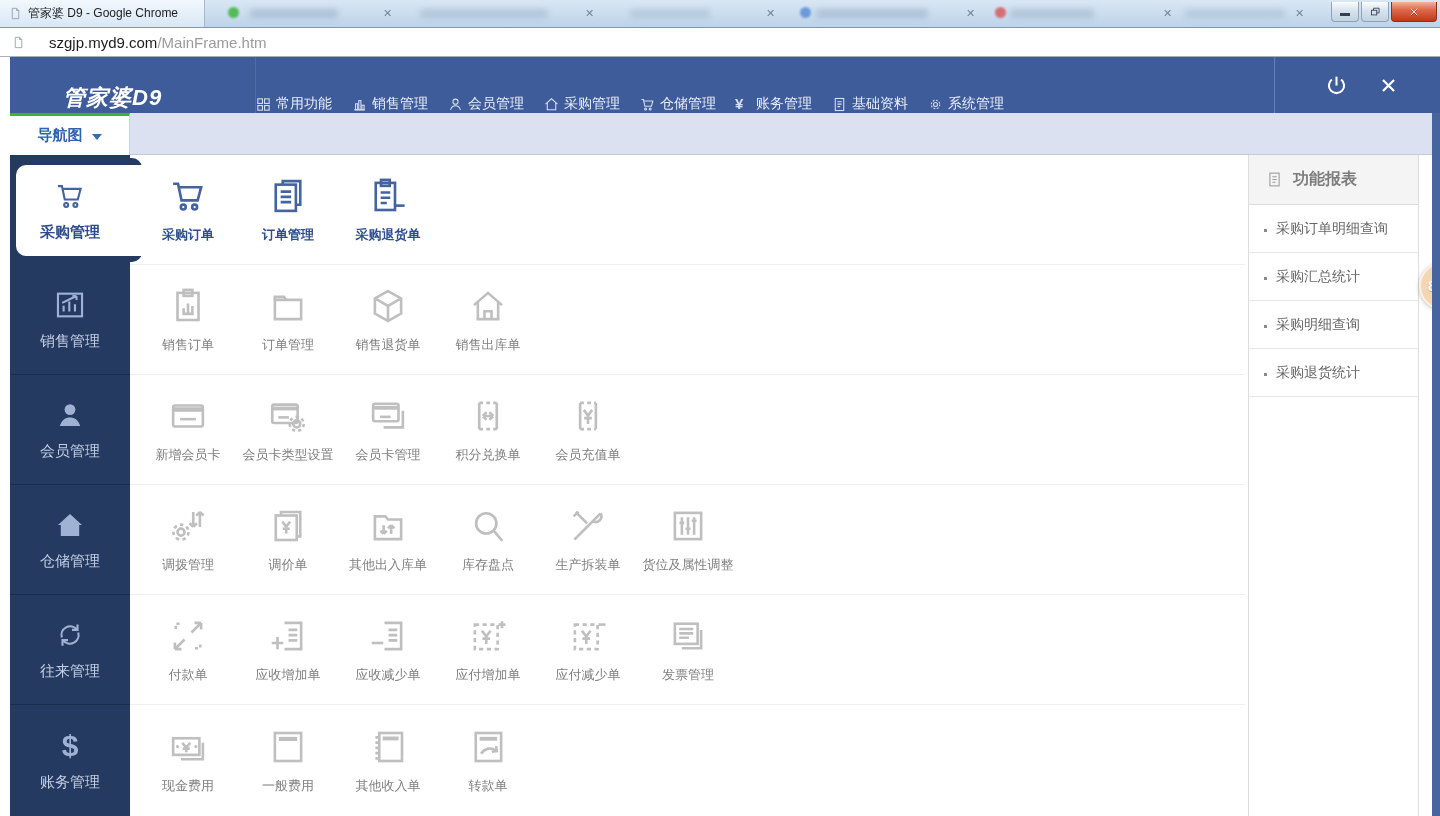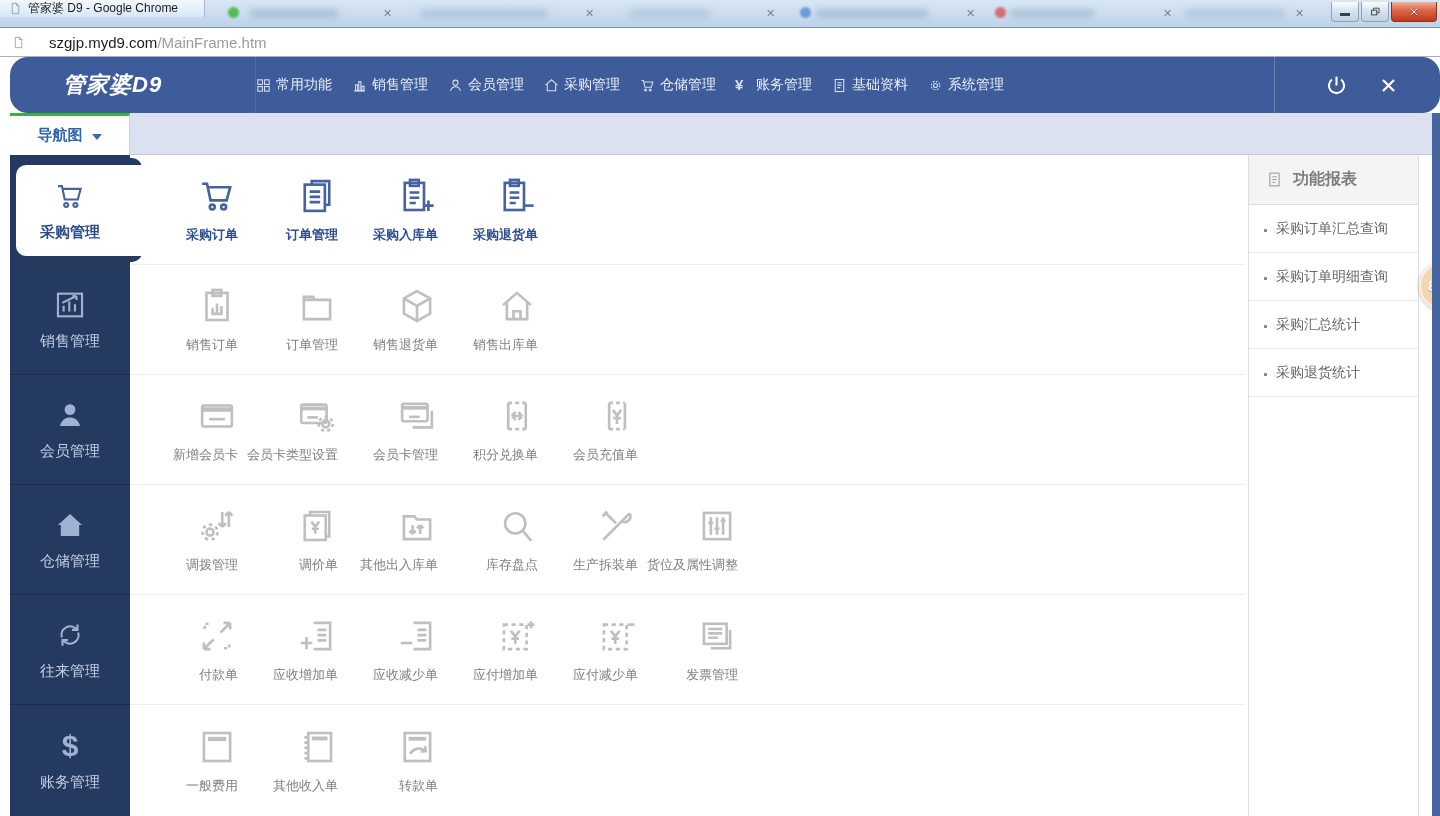--- a/index.html
+++ b/index.html
@@ -1,21 +1,21 @@
 <!DOCTYPE html>
 <html><head>
 <meta charset="utf-8">
 <style>
   html,body{margin:0;padding:0;}
   body{width:1440px;height:816px;overflow:hidden;font-family:"Liberation Sans","DejaVu Sans",sans-serif;background:#fff;}
   .win{position:relative;width:1440px;height:816px;overflow:hidden;background:#fff;}
 
   
   .titlebar{position:relative;height:28px;background:linear-gradient(#d9e7f5,#bdd3e8);border-bottom:1px solid #7f98ae;box-sizing:border-box;}
-  .tb-title{position:absolute;left:0;top:0;height:17px;width:205px;display:flex;align-items:center;gap:6px;padding-left:9px;box-sizing:border-box;
+  .tb-title{position:absolute;left:0;top:0;height:27px;width:205px;display:flex;align-items:center;gap:6px;padding-left:9px;box-sizing:border-box;
     background:linear-gradient(#f2f8fd,#d8e7f5);border-right:1px solid #a5b9cb;font-size:12px;color:#1c1c1c;white-space:nowrap;overflow:hidden;}
   .pgico{width:13px;height:15px;flex:none;color:#8a98a6;}
   .pgico svg{display:block;width:100%;height:100%;}
   .tb-blur{position:absolute;left:210px;right:110px;top:0;height:27px;}
   .smudge{position:absolute;top:9px;height:9px;border-radius:2px;background:#8fa6bd;opacity:.5;filter:blur(3px);}
   .bdot{position:absolute;top:7px;width:11px;height:11px;border-radius:50%;opacity:.85;filter:blur(1px);}
   .bx{position:absolute;top:7px;font-size:11px;color:#54667a;opacity:.75;filter:blur(.6px);}
   .tb-controls{position:absolute;top:2px;right:3px;display:flex;}
   .tbtn{height:20px;border:1px solid #8fa3b5;border-top:none;border-radius:0 0 4px 4px;box-sizing:border-box;display:flex;align-items:center;justify-content:center;cursor:pointer;margin-left:2px;}
   .tbtn.min,.tbtn.max{width:28px;background:linear-gradient(#fcfdfe,#d8e3ee 45%,#c2d2e1);}
@@ -30,21 +30,21 @@
   .url-domain{color:#1d1d1d;margin-left:16px;}
   .url-path{color:#9b9b9b;}
 
   
   .app{position:relative;margin-left:10px;width:1430px;height:759px;}
   .left-strip{position:absolute;left:0;top:57px;bottom:0;width:10px;
     background:linear-gradient(90deg,#e9f0f7 0 2px,#a9c0d8 2px 4px,#f7fafc 4px 10px);}
   .right-strip{position:absolute;right:0;top:56px;bottom:0;width:8px;background:#46659e;z-index:6;}
 
   
-  .apphead{position:relative;height:56px;background:#3e5b9a;display:flex;align-items:center;border-radius:18px;}
+  .apphead{position:relative;height:56px;background:#3e5b9a;display:flex;align-items:flex-end;}
   .logo{width:245px;flex:none;box-sizing:border-box;padding-left:53px;font-size:22px;font-weight:bold;font-style:italic;letter-spacing:1px;color:#fff;white-space:nowrap;}
   .mainnav{display:flex;gap:19px;color:#e9eef8;font-size:14px;}
   .nav-item{display:flex;align-items:center;gap:4px;cursor:pointer;white-space:nowrap;}
   .nico{width:17px;height:17px;color:#d7e0f2;}
   .nico svg{display:block;width:100%;height:100%;}
   .txtico{font-weight:bold;font-size:15px;line-height:1;}
   .hdiv{position:absolute;right:165px;top:0;bottom:0;width:1px;background:rgba(255,255,255,.22);}
   .ldiv{position:absolute;left:245px;top:0;bottom:0;width:1px;background:rgba(255,255,255,.10);}
   .head-right{position:absolute;right:42px;top:0;height:100%;display:flex;align-items:center;gap:30px;}
   .pwr{width:25px;height:25px;color:#fff;cursor:pointer;}
@@ -71,21 +71,21 @@
   .slbl{position:relative;z-index:2;}
   .side-item.active{border-bottom:none;}
   .side-item.active .backplate{position:absolute;left:6px;top:3px;right:-12px;bottom:3px;background:#243a60;border-radius:10px;z-index:0;}
   .side-item.active .card{position:absolute;left:6px;top:10px;right:-14px;bottom:9px;background:#fff;border-radius:10px 2px 2px 10px;z-index:1;}
   .side-item.active .sico{color:#44639f;}
   .side-item.active .slbl{color:#2c4c8c;font-weight:bold;}
 
   .content{flex:1;background:#fff;z-index:1;}
   .mrow{height:110px;display:flex;padding-left:8px;border-bottom:1px solid #efefef;box-sizing:border-box;}
   .mrow:last-child{border-bottom:none;}
-  .cell{width:100px;flex:none;display:flex;flex-direction:column;align-items:flex-end;justify-content:center;gap:9px;cursor:pointer;color:#bfbfbf;}
+  .cell{width:100px;flex:none;display:flex;flex-direction:column;align-items:center;justify-content:center;gap:9px;cursor:pointer;color:#bfbfbf;}
   .cico{width:42px;height:42px;}
   .cico svg{display:block;width:100%;height:100%;}
   .clbl{font-size:13px;color:#808080;white-space:nowrap;}
   .mrow.primary .cell{color:#44639f;}
   .mrow.primary .clbl{color:#2e4e8e;font-weight:bold;}
 
   .reports-wrap{width:195px;flex:none;position:relative;background:#fff;}
   .reports{position:absolute;left:3px;top:0;width:171px;height:100%;border-left:1px solid #dedede;border-right:1px solid #dedede;box-sizing:border-box;background:#fff;}
   .rep-head{height:49px;background:#f4f4f4;border-bottom:1px solid #dcdcdc;display:flex;align-items:center;gap:10px;padding-left:17px;color:#7d7d7d;font-weight:bold;font-size:16px;}
   .rep-head .rico{width:17px;height:19px;color:#9a9a9a;}
@@ -347,31 +347,20 @@
                 </svg>
               </span>
               <span class="clbl">订单管理</span>
             </div>
             <div class="cell">
               <span class="cico">
                 <svg viewBox="0 0 24 24">
                   <rect x="5" y="4.5" width="11" height="15.5"></rect>
                   <rect x="8" y="2.8" width="5" height="3.4"></rect>
                   <path d="M7.8 10h5.5M7.8 13h5.5M7.8 16h3.5"></path>
-                  <path d="M18.5 14.5v6M15.5 17.5h6"></path>
-                </svg>
-              </span>
-              <span class="clbl">采购入库单</span>
-            </div>
-            <div class="cell">
-              <span class="cico">
-                <svg viewBox="0 0 24 24">
-                  <rect x="5" y="4.5" width="11" height="15.5"></rect>
-                  <rect x="8" y="2.8" width="5" height="3.4"></rect>
-                  <path d="M7.8 10h5.5M7.8 13h5.5M7.8 16h3.5"></path>
                   <path d="M15.5 17.5h6"></path>
                 </svg>
               </span>
               <span class="clbl">采购退货单</span>
             </div>
           </div>
           <div class="mrow">
             <div class="cell">
               <span class="cico">
                 <svg viewBox="0 0 24 24">
@@ -589,20 +578,31 @@
                   <path d="M7 8h8M7 10.5h8M7 13h5.5"></path>
                 </svg>
               </span>
               <span class="clbl">发票管理</span>
             </div>
           </div>
           <div class="mrow">
             <div class="cell">
               <span class="cico">
                 <svg viewBox="0 0 24 24">
+                  <rect x="3.5" y="7" width="15" height="9.5"></rect>
+                  <path d="M20.5 9.5V19H8"></path>
+                  <path d="M8.7 9.6l2.3 2.6 2.3-2.6M11 12.2v2.8M9 12.9h4"></path>
+                  <path d="M6 11.7h.01M16.5 11.7h.01" stroke-linecap="round" stroke-width="1.8"></path>
+                </svg>
+              </span>
+              <span class="clbl">现金费用</span>
+            </div>
+            <div class="cell">
+              <span class="cico">
+                <svg viewBox="0 0 24 24">
                   <rect x="4.5" y="4" width="15" height="16"></rect>
                   <rect x="6.8" y="6.2" width="10.4" height="2.4" fill="currentColor" stroke="none"></rect>
                 </svg>
               </span>
               <span class="clbl">一般费用</span>
             </div>
             <div class="cell">
               <span class="cico">
                 <svg viewBox="0 0 24 24">
                   <rect x="7" y="4" width="13" height="16"></rect>
@@ -630,23 +630,23 @@
           <div class="rep-head">
             <span class="rico">
               <svg viewBox="0 0 24 24">
                   <rect x="5.5" y="3" width="13" height="18"></rect>
                   <path d="M9 8h6M9 12h6M9 16h4.5"></path>
                 </svg>
             </span>
             <span>功能报表</span>
           </div>
           <ul class="rep-list" id="replist">
-              <li class="rep-item">采购订单汇总查询</li>
               <li class="rep-item">采购订单明细查询</li>
               <li class="rep-item">采购汇总统计</li>
+              <li class="rep-item">采购明细查询</li>
               <li class="rep-item">采购退货统计</li>
             </ul>
         </aside>
       </div>
       <div class="badge">
           <span>81</span>
         </div>
     </div>
 
     <div class="right-strip"></div>

